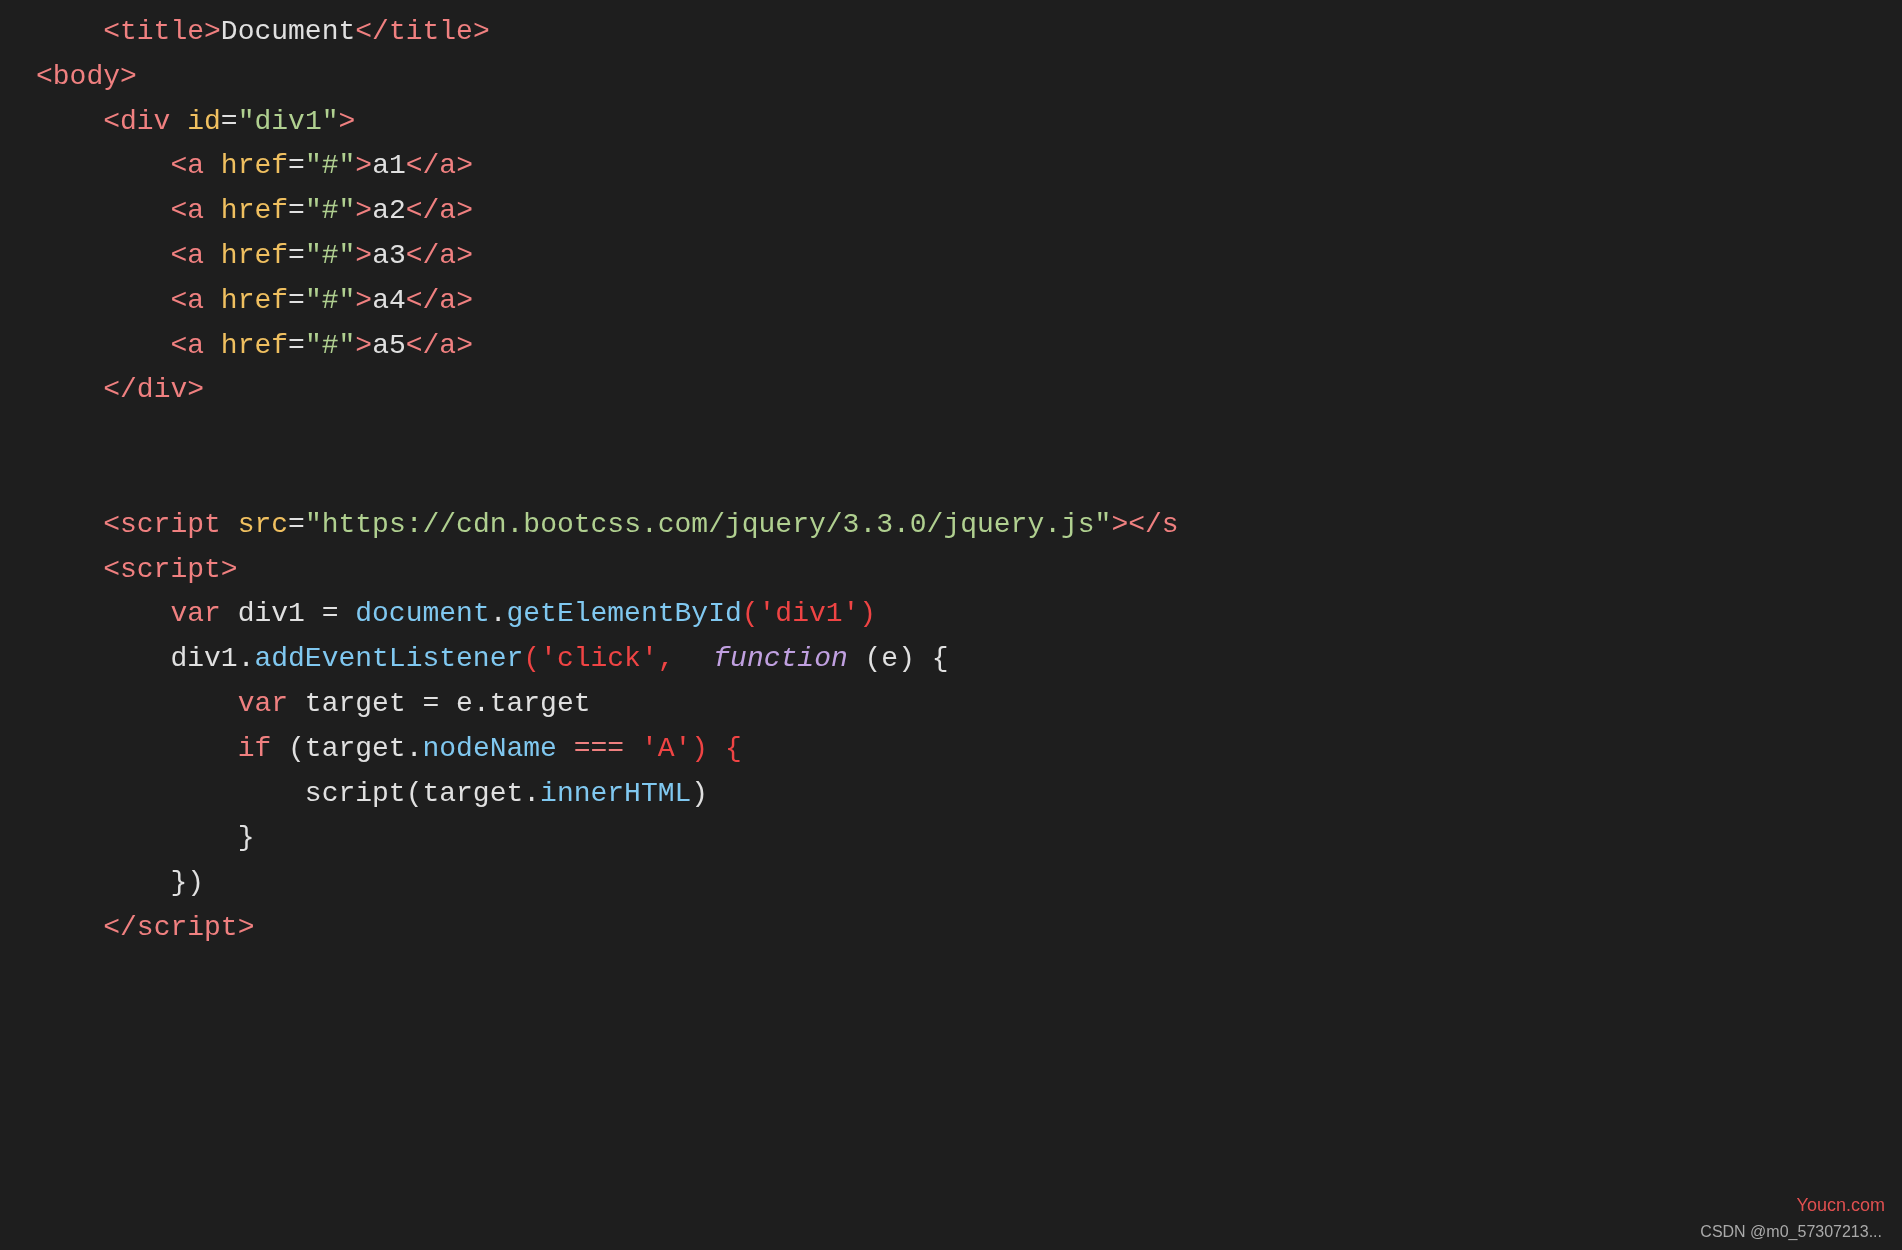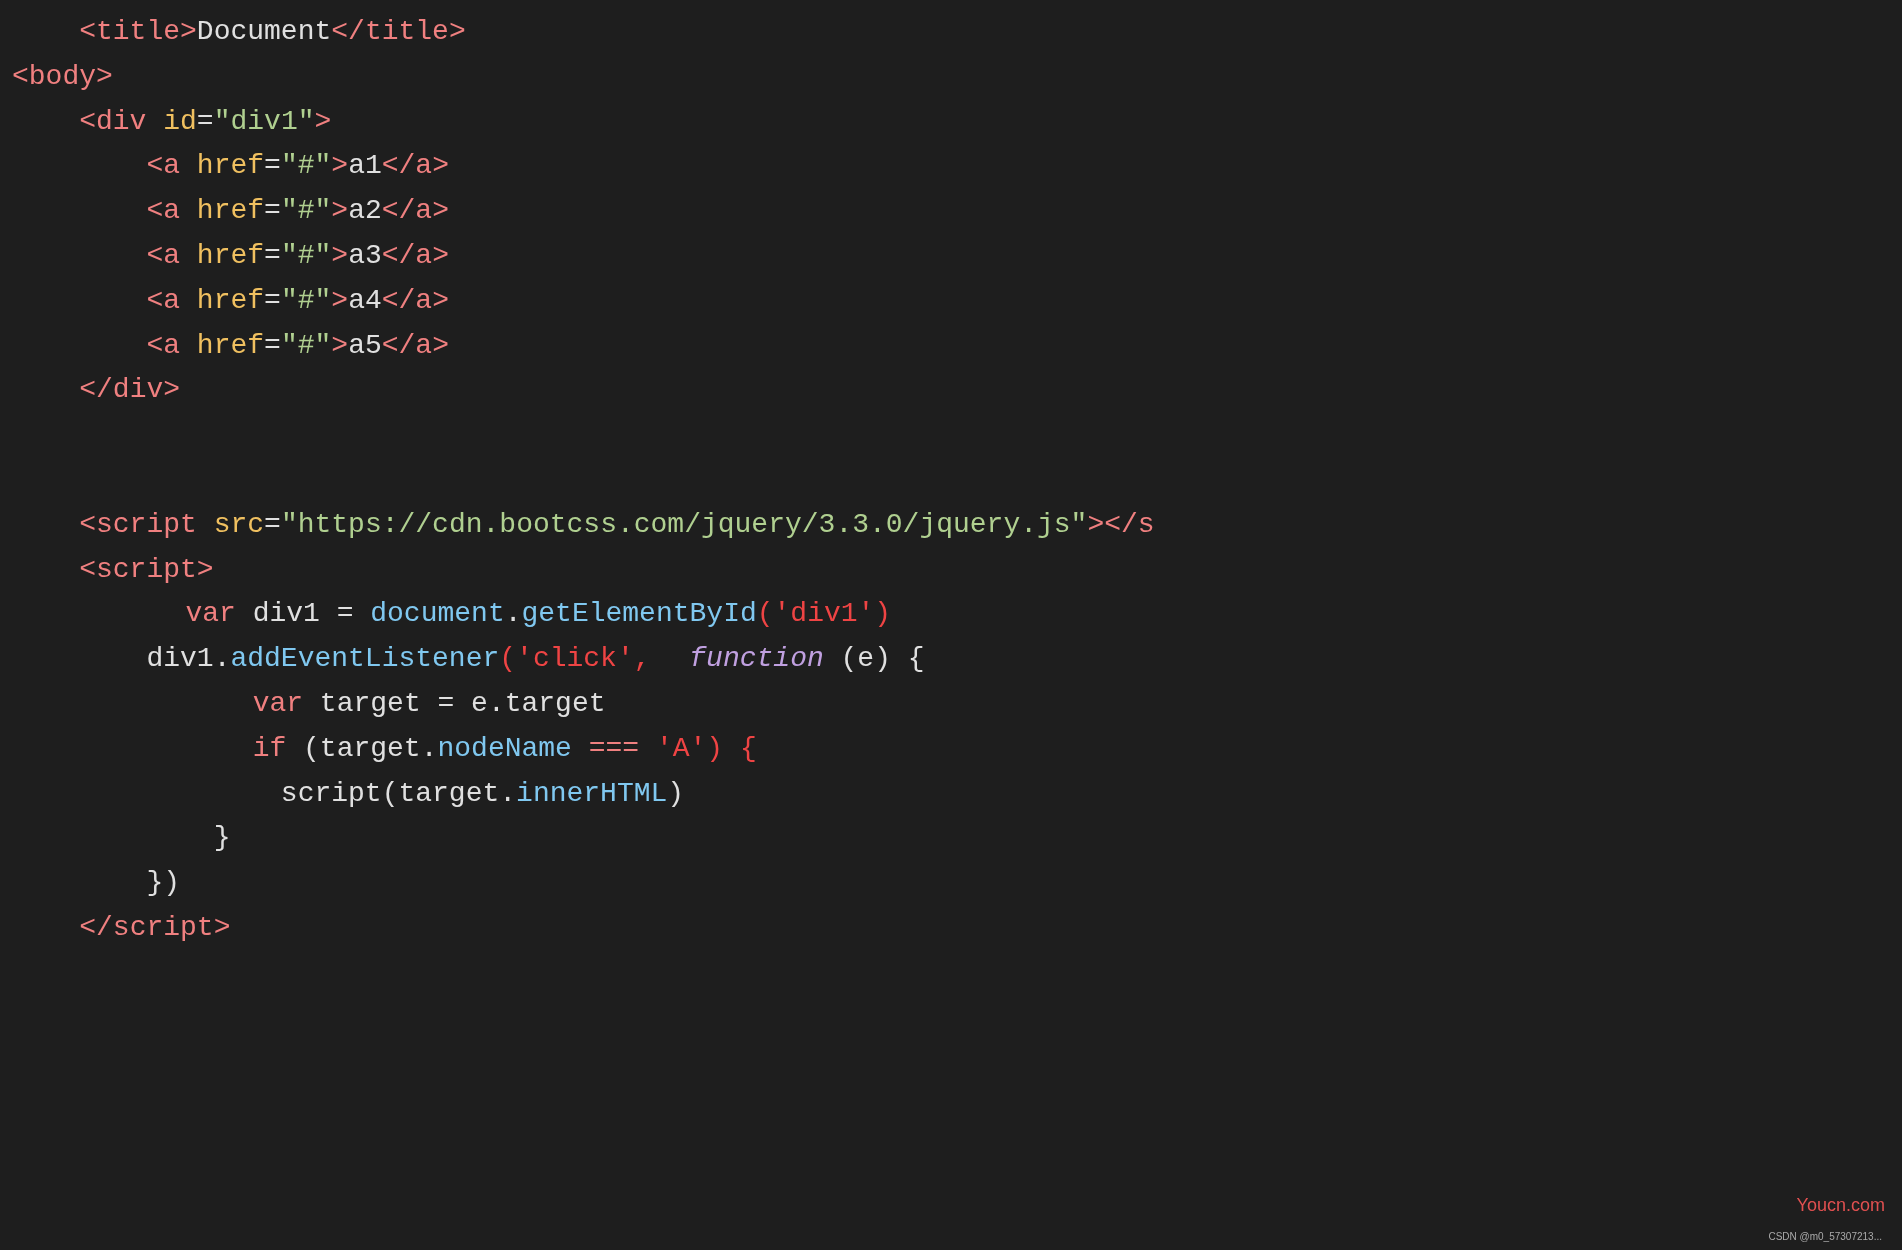--- a/index.html
+++ b/index.html
@@ -12,35 +12,35 @@
       background-color: #1e1e1e;
       font-family: 'Courier New', Courier, monospace;
       font-size: 28px;
       line-height: 1.6;
       overflow: hidden;
       width: 1902px;
       height: 1250px;
     }
 
     .code-container {
-      padding: 10px 12px;
+      padding: 10px 36px;
       position: relative;
     }
 
     .code-line {
       white-space: pre;
       display: block;
     }
 
     
     .tag { color: #f08080; }           
     .attr-name { color: #f0c060; }     
     .attr-value { color: #b0d090; }    
     .punctuation { color: #e0e0e0; }   
-    .keyword { color: #f08080; margin-left: 39px; }       
+    .keyword { color: #f08080; }       
     .italic-keyword { color: #c0a0e0; font-style: italic; margin-left: 22px; } 
     .variable { color: #e0e0e0; }      
     .property { color: #80c8f0; }      
     .string { color: #ef4444; }        
     .operator { color: #f08080; }      
     .brace { color: #e0e0e0; }
 
     .watermark {
       position: absolute;
       bottom: 30px;
@@ -49,21 +49,21 @@
       font-family: Arial, sans-serif;
       font-size: 18px;
     }
 
     .watermark2 {
       position: absolute;
       bottom: 5px;
       right: 20px;
       color: #aaaaaa;
       font-family: Arial, sans-serif;
-      font-size: 10px;
+      font-size: 16px;
     }
   </style>
 </head>
 <body>
 
 <div class="code-container" id="code-container">
 
 <div class="code-line"><span class="tag">    &lt;</span><span class="tag">title</span><span class="tag">&gt;</span><span class="punctuation">Document</span><span class="tag">&lt;/</span><span class="tag">title</span><span class="tag">&gt;</span></div>
     <div class="code-line"><span class="tag">&lt;</span><span class="tag">body</span><span class="tag">&gt;</span></div>
     <div class="code-line"><span class="tag">    &lt;</span><span class="tag">div</span><span class="punctuation"> </span><span class="attr-name">id</span><span class="punctuation">=</span><span class="attr-value">"div1"</span><span class="tag">&gt;</span></div>

